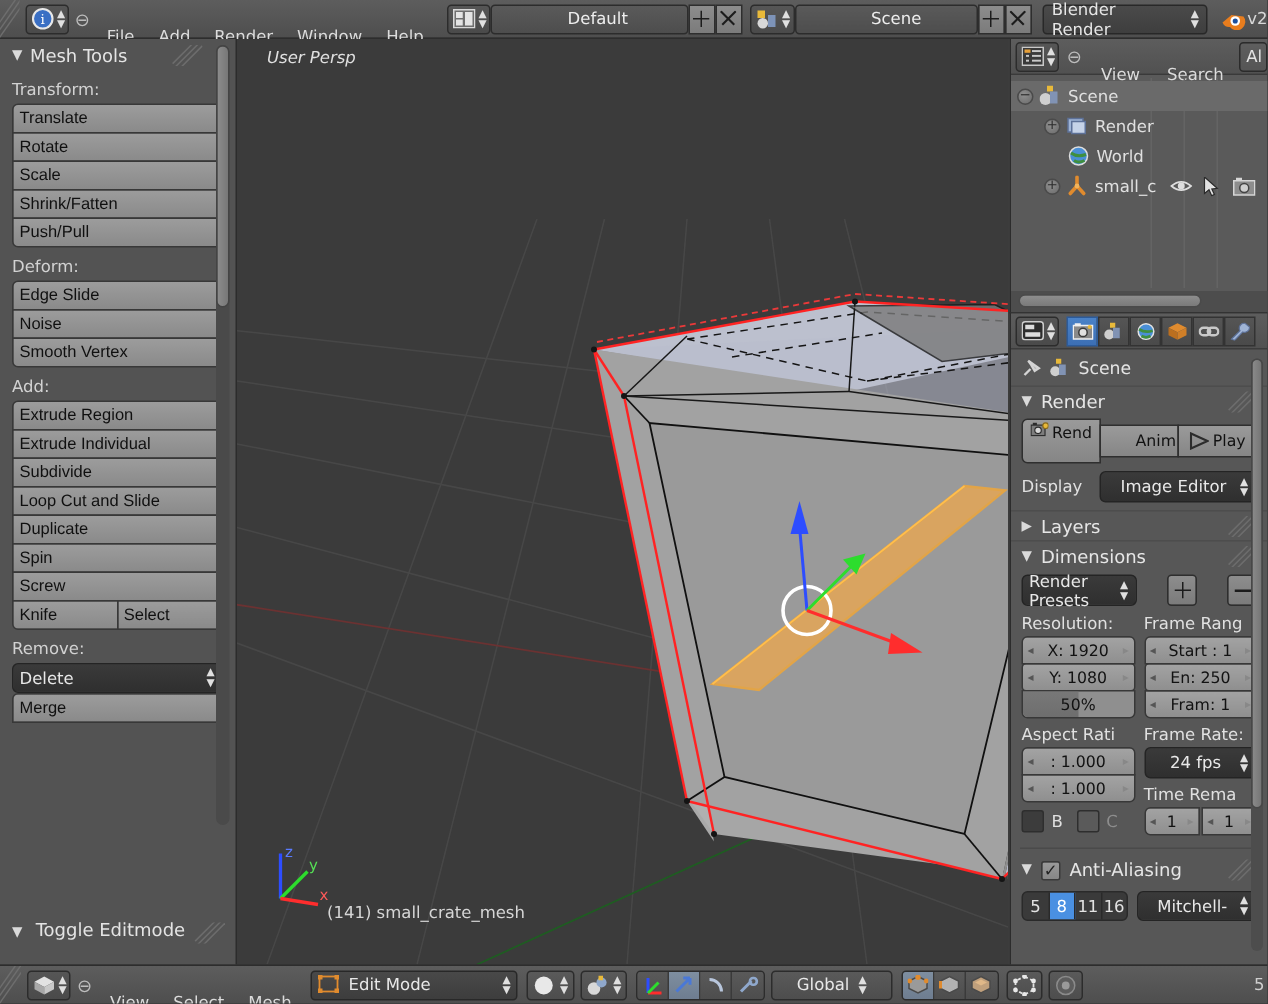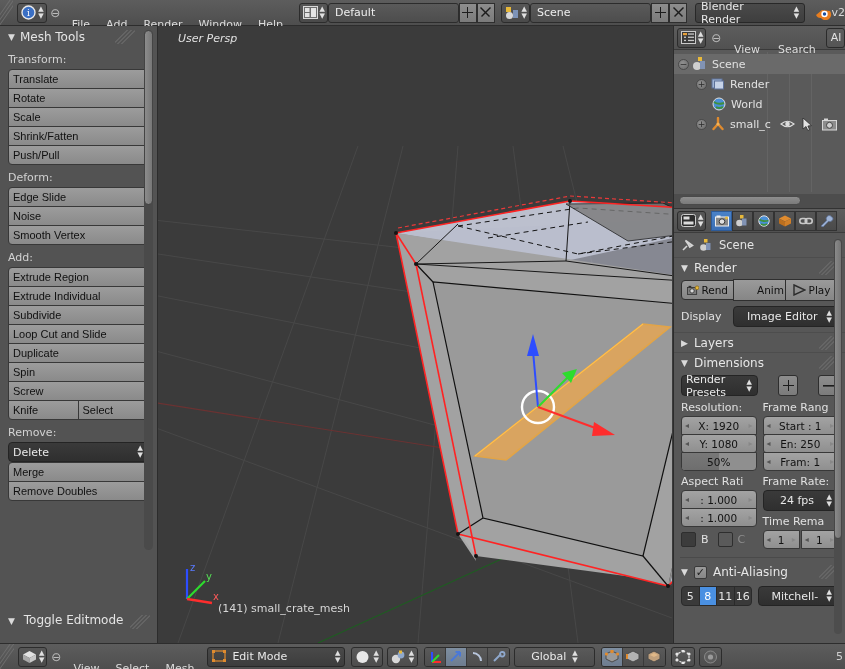--- a/index.html
+++ b/index.html
@@ -49,21 +49,21 @@
     background: linear-gradient(to bottom,#565656,#4a4a4a);
     border:1px solid #2c2c2c; border-radius:3px; height:20px; padding:0 2px;
     margin-left:4px;
   }
   .icoBox { width:17px; height:16px; display:flex; align-items:center; justify-content:center; }
   .menuitem { padding:0 8px; height:20px; line-height:20px; color:#dcdcdc; font-size:11px; cursor:default;margin-top:24px; }
   .dash { width:18px; text-align:center; color:#bdbdbd; font-size:12px; }
   .fieldbox {
     display:flex; align-items:flex-end; height:20px;
     background: linear-gradient(to bottom,#5a5a5a,#4d4d4d);
-    border:1px solid #2c2c2c; border-radius:3px; overflow:hidden;
+    border:1px solid #2c2c2c; border-radius:3px; overflow:hidden;padding-left:44px;
   }
   .sqbtn {
     width:19px; height:20px; display:flex; align-items:center; justify-content:center;
     background: linear-gradient(to bottom,#8d8d8d,#7b7b7b);
     border:1px solid #2e2e2e; color:#151515; font-size:12px; line-height:1;
   }
   .enginesel {
     display:flex; align-items:center; justify-content:space-between;
     background: linear-gradient(to bottom,#4a4a4a,#3e3e3e);
     border:1px solid #282828; border-radius:3px; height:20px;
@@ -408,21 +408,20 @@
     <div class="sectionlabel">Remove:</div>
     <div class="toolcol">
       <div class="dropdownbtn">
         <span>Delete</span>
         <span class="arrstack">
             <b style="font-size:7px">▲</b>
             <b style="font-size:7px">▼</b>
           </span>
       </div>
       <button class="toolbtn first" style="margin-top:0">Merge</button>
-      <button class="toolbtn last">Remove Doubles</button>
     </div>
 
     <div class="scrollbar">
       <div class="scrollthumb"></div>
     </div>
 
     <div id="toggleEditmode">
       <span class="tri">▼</span>
       <span style="margin-left:5px">Toggle Editmode</span>
       <span class="grip" style="right:8px;top:6px">
@@ -727,21 +726,21 @@
       <span class="tri">▼</span>
       <span>Render</span>
       <span class="grip">
           <i style="top:2px;left:-2px"></i>
           <i style="top:6px;left:-2px"></i>
           <i style="top:10px;left:-2px"></i>
         </span>
     </div>
 
     <div class="prow" style="gap:0;margin-top:2px">
-      <div class="btn" style="display:flex;align-items:center;gap:2px;border-radius:4px 0 0 4px;flex:1;height:20px">
+      <div class="btn" style="display:flex;gap:2px;border-radius:4px 0 0 4px;flex:1;height:30px">
         <svg width="16" height="13" viewBox="0 0 16 13">
             <rect x="0.5" y="2.5" width="12" height="9" fill="#7d7d7d" stroke="#2c2c2c"></rect>
             <rect x="2" y="0.5" width="3.5" height="2" fill="#2c2c2c"></rect>
             <circle cx="6.5" cy="7" r="2.8" fill="#d8d8d8" stroke="#2c2c2c"></circle>
             <circle cx="13" cy="3" r="2.4" fill="#e8b93a" stroke="#8a6a1a"></circle>
           </svg>
         <span style="font-size:10.5px">Rend</span>
       </div>
       <div class="btn" style="display:flex;align-items:center;gap:18px;border-radius:0;flex:1;height:22px;margin-left:-1px">
         <svg width="16" height="13" viewBox="0 0 16 13">

